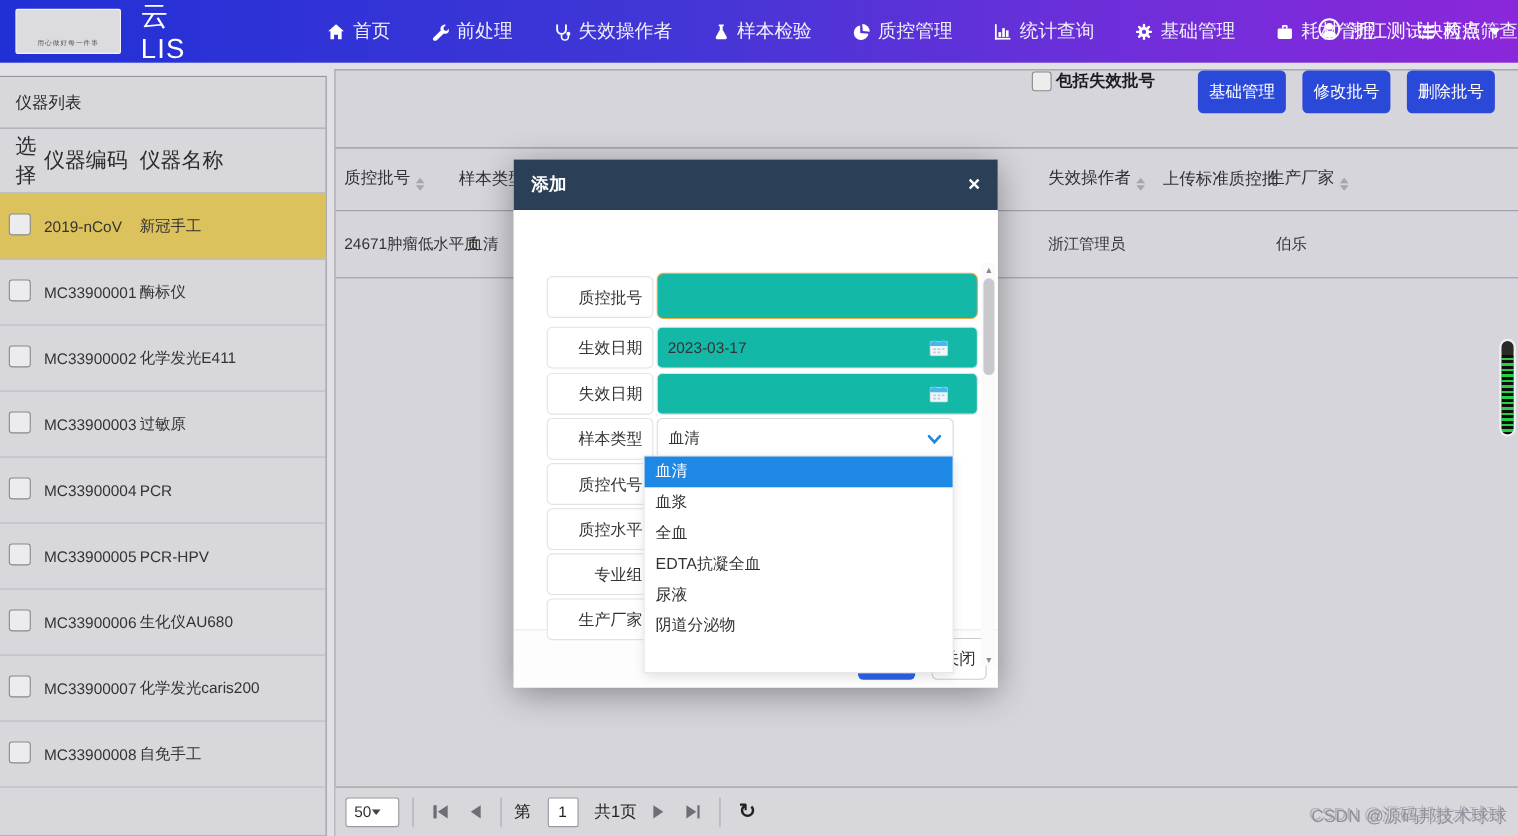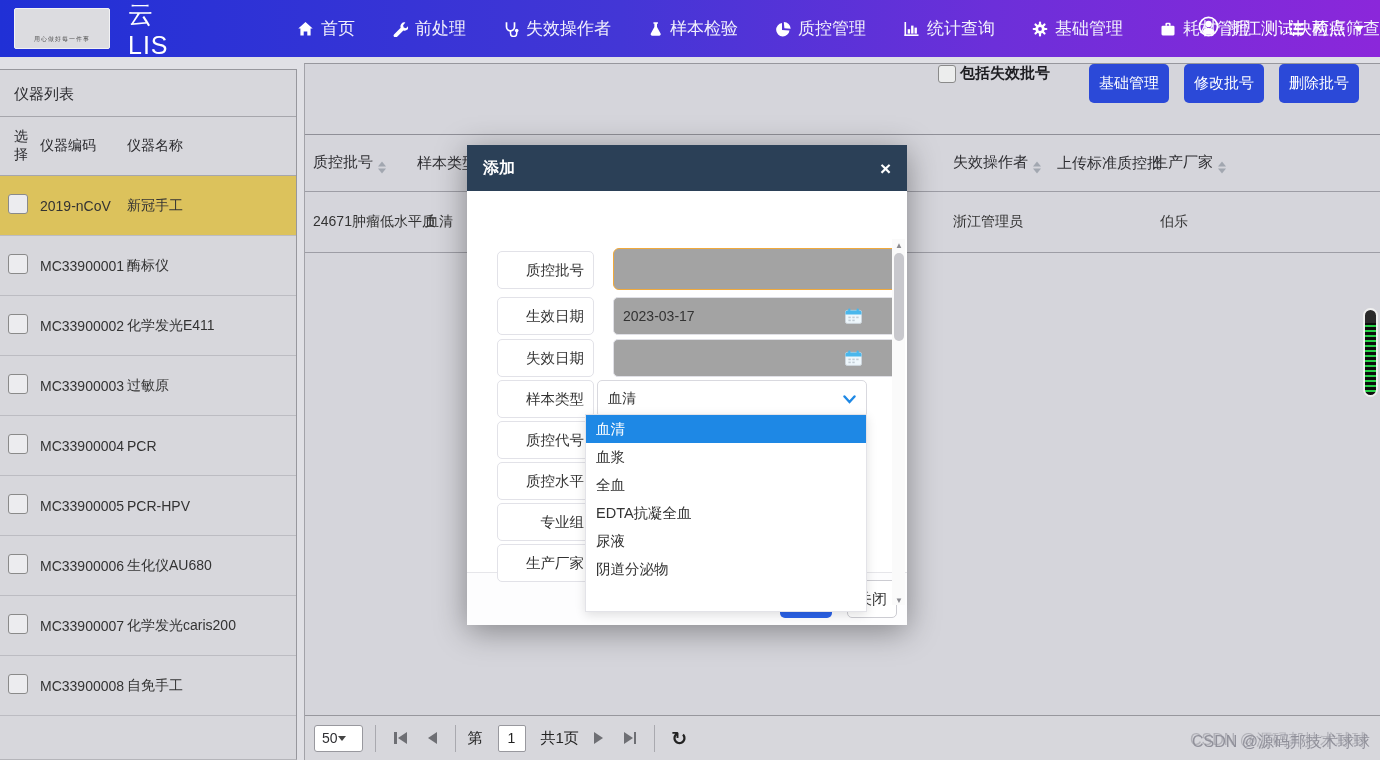--- a/index.html
+++ b/index.html
@@ -17,21 +17,21 @@
   .nav-menu { display:flex; align-items:flex-end; margin-left:110px; gap:37px; }
   .nav-item { display:flex; align-items:center; gap:7px; color:#f1effc; font-size:17px; cursor:pointer; text-decoration:none; white-space:nowrap; }
   .nav-item svg { display:block; }
   .nav-user { position:absolute; right:16px; top:0; height:57px; display:flex; align-items:center; gap:8px; color:#fff; font-size:17px; cursor:pointer; }
   .caret { width:0; height:0; border:5px solid transparent; border-top:6px solid #fff; margin-top:5px; }
 
   
   .sidebar { position:absolute; left:0; top:69px; width:297px; height:691px; background:#d7d7dc;
     border-top:1px solid #97979d; border-right:1px solid #97979d; border-bottom:1px solid #b5b5ba; }
   .sidebar-title { height:47px; line-height:47px; padding-left:14px; font-size:15px; color:#2b2b2f; border-bottom:1px solid #a6a6ac; }
-  .sidebar-cols { height:59px; display:flex; align-items:center; font-size:14px; color:#2b2b2f; border-bottom:1px solid #a6a6ac; }
+  .sidebar-cols { height:59px; display:flex; align-items:center; font-size:19px; color:#2b2b2f; border-bottom:1px solid #a6a6ac; }
   .col-select { width:40px; padding-left:14px; }
   .col-code { width:87px; }
   .col-name { flex:1; }
   .s-row { height:60px; display:flex; align-items:center; font-size:14px; color:#333; border-bottom:1px solid #bcbcc2; cursor:pointer; }
   .s-row.selected { background:#dcc25c; }
   .s-check { width:40px; padding-left:8px; }
   .checkbox { width:20px; height:20px; background:#ececef; border:1px solid #8a8a8a; border-radius:3px; display:inline-block; }
   .s-code { width:87px; }
   .s-name { flex:1; }
 
@@ -70,22 +70,22 @@
 
   
   .modal { position:absolute; left:467px; top:145px; width:440px; height:480px; background:#fff; z-index:60;
     box-shadow:0 6px 30px rgba(0,0,0,0.38); }
   .modal-header { height:46px; background:#2b4057; display:flex; align-items:center; justify-content:space-between; padding:4px 16px; }
   .modal-title { color:#fff; font-size:16px; font-weight:bold; }
   .modal-close { color:#fff; font-size:19px; font-weight:bold; cursor:pointer; line-height:1; }
   .modal-body { position:relative; height:381px; background:#fff; }
   .frow-label { position:absolute; left:30px; width:97px; height:38px; background:#fff; border:1px solid #e2e2e8; border-radius:5px;
     display:flex; align-items:center; justify-content:flex-end; padding-right:9px; font-size:14.5px; color:#333; }
-  .finput { position:absolute; left:130px; width:292px; height:38px; border:1px solid #e0e0e6; border-radius:5px; background:#a3a3a3;
-    font-size:14px; color:#333; padding:0 9px; font-family:inherit;margin-left:16px; }
+  .finput { position:absolute; left:130px; width:292px; height:38px; border:1px solid #e0e0e6; border-radius:5px; background:#14b8a6;
+    font-size:14px; color:#333; padding:0 9px; font-family:inherit; }
   .finput.focused { height:42px; border:1.5px solid #f0a93c; border-radius:6px; }
   .cal-icon { position:absolute; left:378px; width:17px; height:16px; cursor:pointer; }
   .fselect { position:absolute; left:130px; width:270px; height:38px; border:1px solid #d9d9df; border-radius:5px; background:#fff;
     display:flex; align-items:center; justify-content:space-between; padding:0 10px; font-size:14px; color:#333; cursor:pointer; }
   .dropdown { position:absolute; left:118px; top:223px; width:282px; height:198px; background:#fff;
     border:1px solid #e3e3e8; box-shadow:0 3px 10px rgba(0,0,0,0.12); z-index:5; }
   .dd-item { height:28px; line-height:28px; padding-left:10px; font-size:14.5px; color:#333; cursor:pointer; white-space:nowrap; }
   .dd-item.selected { background:#1e88e5; color:#fff; }
   .mscroll-track { position:absolute; right:2px; top:48px; width:13px; height:366px; background:#fafafa; }
   .mscroll-thumb { position:absolute; right:3px; top:62px; width:10px; height:88px; background:#c8c8cd; border-radius:5px; }

